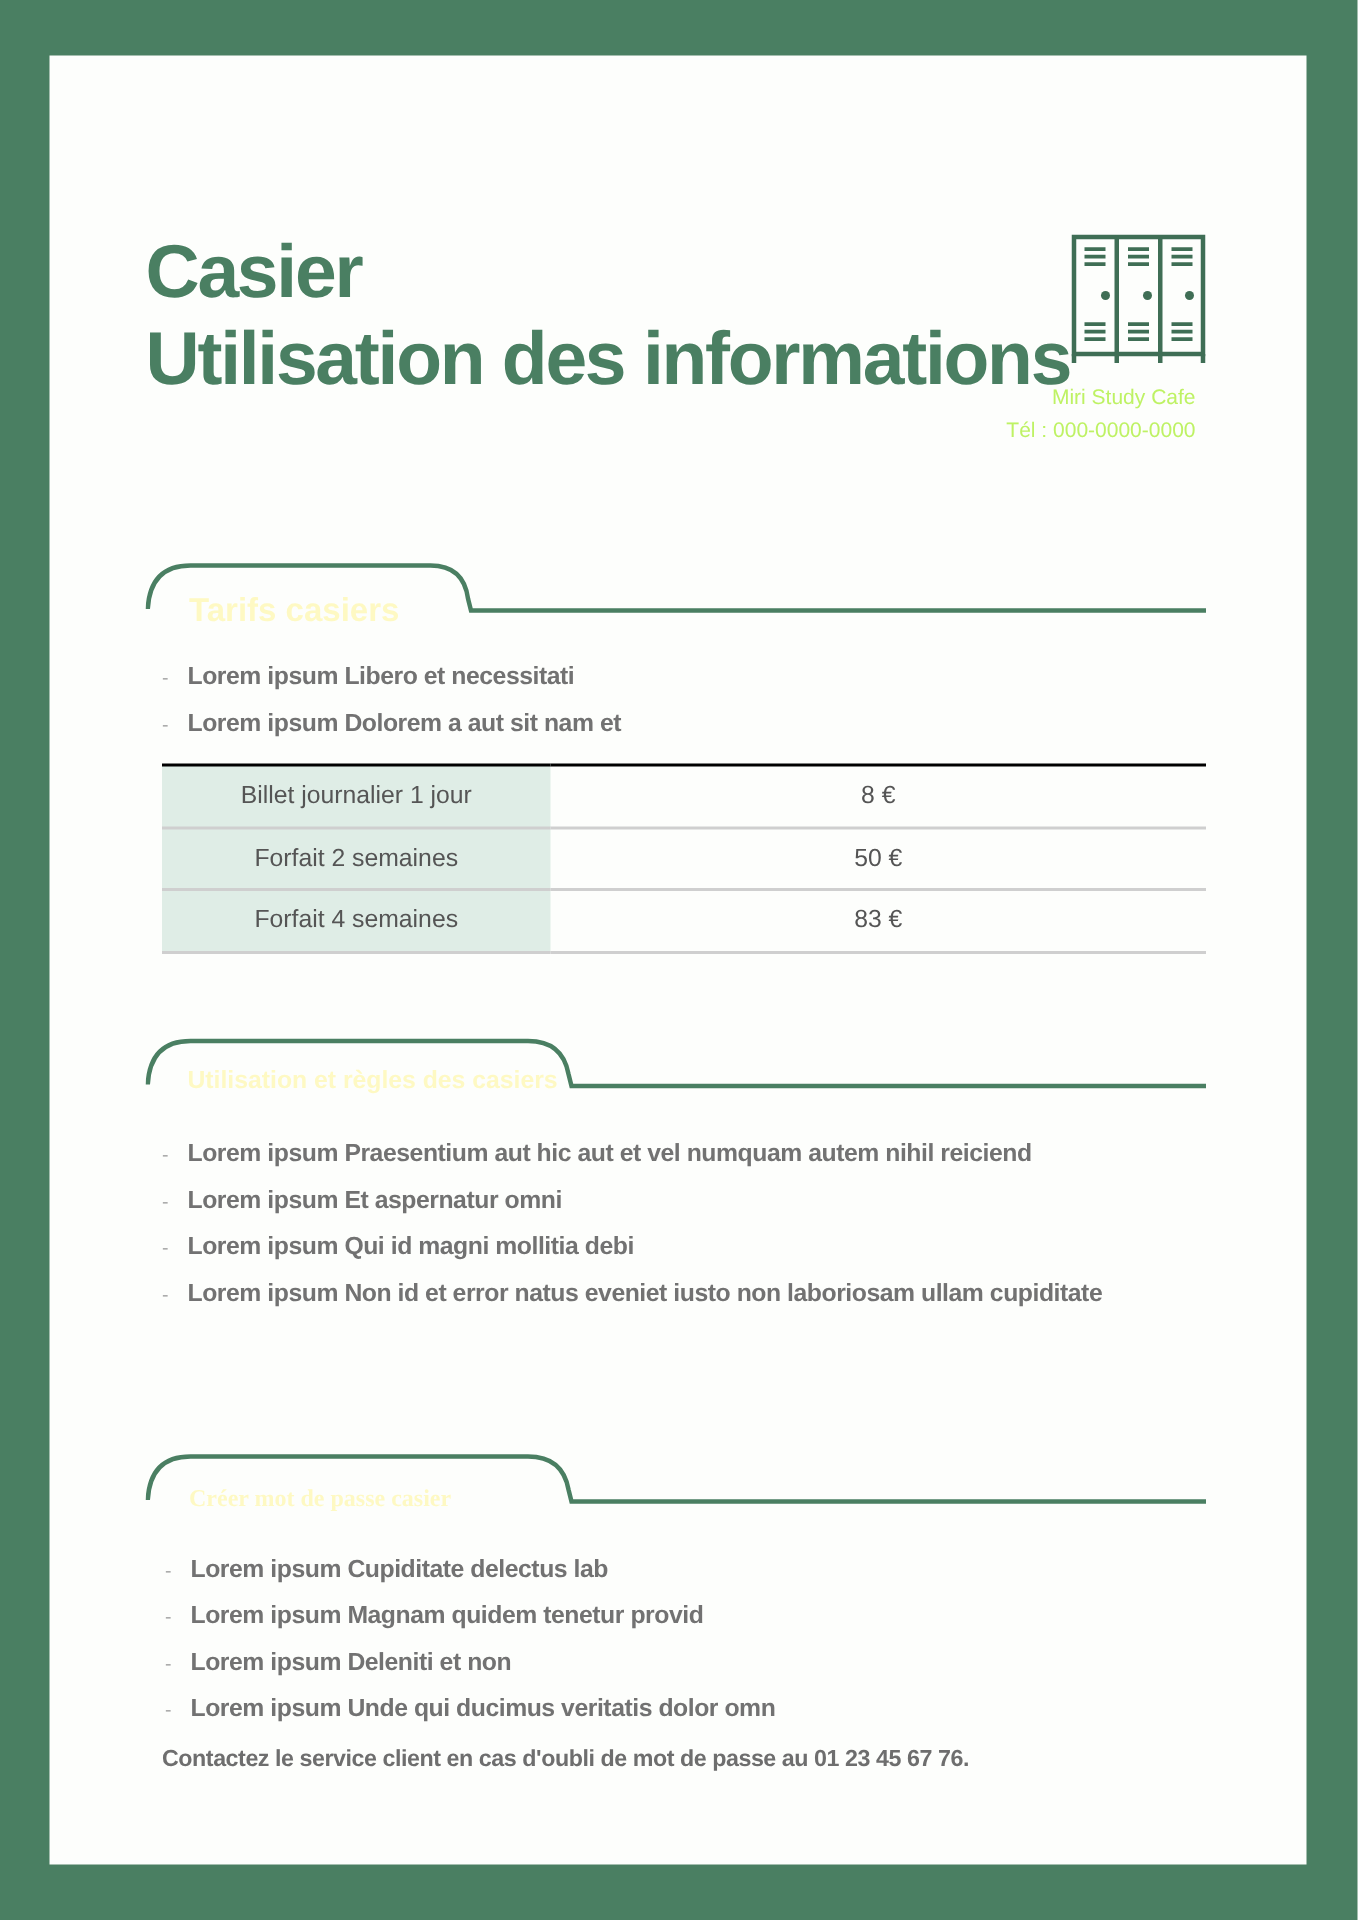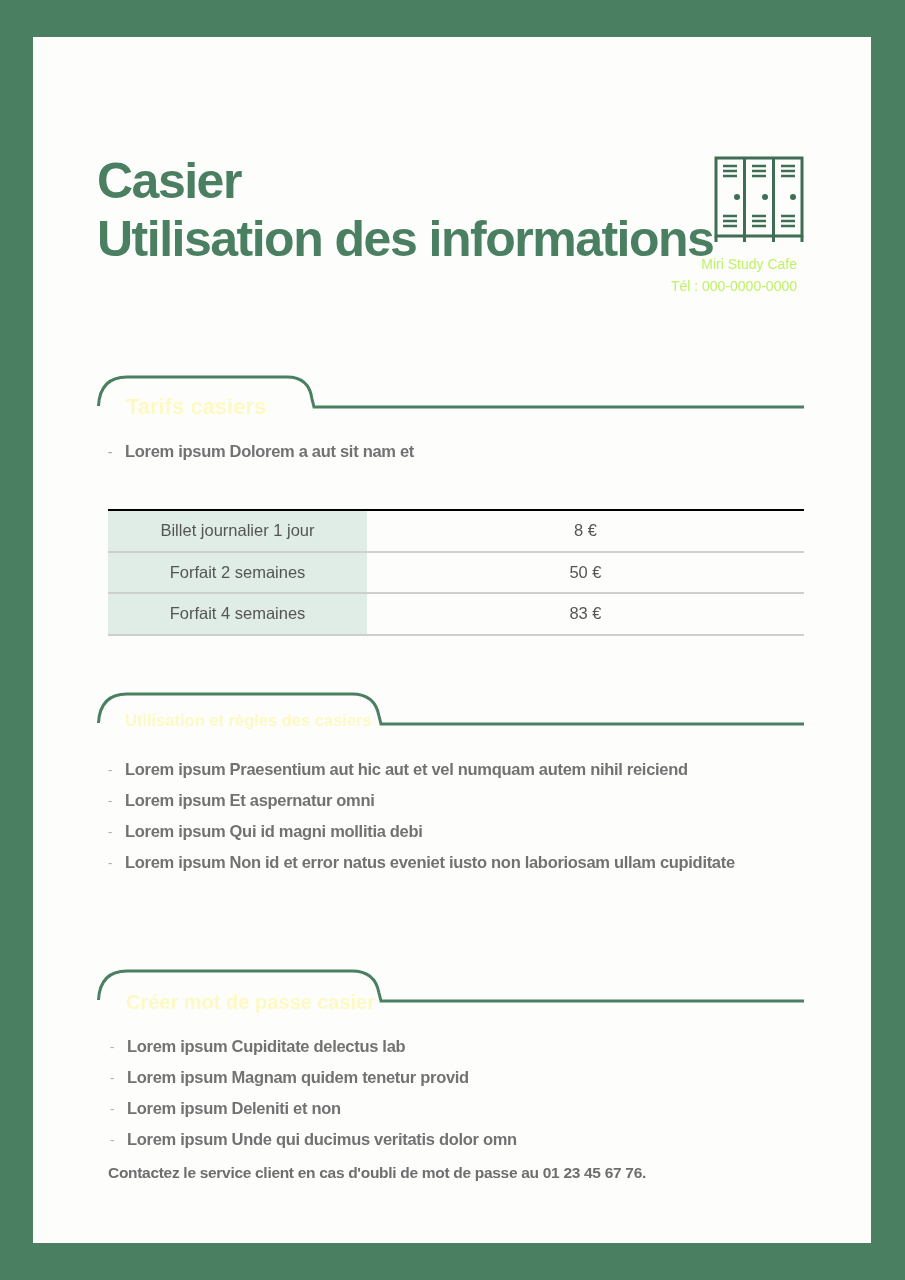--- a/index.html
+++ b/index.html
@@ -143,21 +143,21 @@
   <div>Tél : 000-0000-0000</div>
 </div>
 
 <div class="section-head" style="top:374px;">
   <svg width="707" height="40">
     <path d="M1.5,32 Q3,3 30,3 L190,3 Q212,3 215,25 L217,33 L707,33" fill="none" stroke="#4a7f62" stroke-width="3"></path>
   </svg>
   <div class="section-title" style="top:20px;font-size:22px;">Tarifs casiers</div>
 </div>
 <ul class="bullets" style="top:436px;">
-  <li><span class="dash">-</span></li>
+  <li><span class="dash">-</span><span>Lorem ipsum Libero et necessitati</span></li>
   <li><span class="dash">-</span><span>Lorem ipsum Dolorem a aut sit nam et</span></li>
 </ul>
 <table class="prices">
   <tbody>
       <tr>
     <td class="label">Billet journalier 1 jour</td>
     <td>8 €</td>
   </tr>
   <tr>
     <td class="label">Forfait 2 semaines</td>
@@ -181,21 +181,21 @@
   <li><span class="dash">-</span><span>Lorem ipsum Et aspernatur omni</span></li>
   <li><span class="dash">-</span></li>
   <li class="cont"><span>Lorem ipsum Qui id magni mollitia debi</span></li>
   <li><span class="dash">-</span><span>Lorem ipsum Non id et error natus eveniet iusto non laboriosam ullam cupiditate</span></li>
 </ul>
 
 <div class="section-head" style="top:968px;">
   <svg width="707" height="40">
     <path d="M1.5,32 Q3,3 30,3 L255,3 Q278,3 282,25 L284,33 L707,33" fill="none" stroke="#4a7f62" stroke-width="3"></path>
   </svg>
-  <div class="section-title" style="top:23px;font-size:20px;">Créer mot de passe casier</div>
+  <div class="section-title" style="top:23px;font-size:16px;font-family:Liberation Serif, serif;">Créer mot de passe casier</div>
 </div>
 <ul class="bullets" style="top:1031px;left:110px;">
   <li><span class="dash">-</span><span>Lorem ipsum Cupiditate delectus lab</span></li>
   <li><span class="dash">-</span><span>Lorem ipsum Magnam quidem tenetur provid</span></li>
   <li><span class="dash">-</span><span>Lorem ipsum Deleniti et non</span></li>
   <li><span class="dash">-</span><span>Lorem ipsum Unde qui ducimus veritatis dolor omn</span></li>
 </ul>
 <div class="contact">Contactez le service client en cas d'oubli de mot de passe au 01 23 45 67 76.</div>
 
 </body></html>

